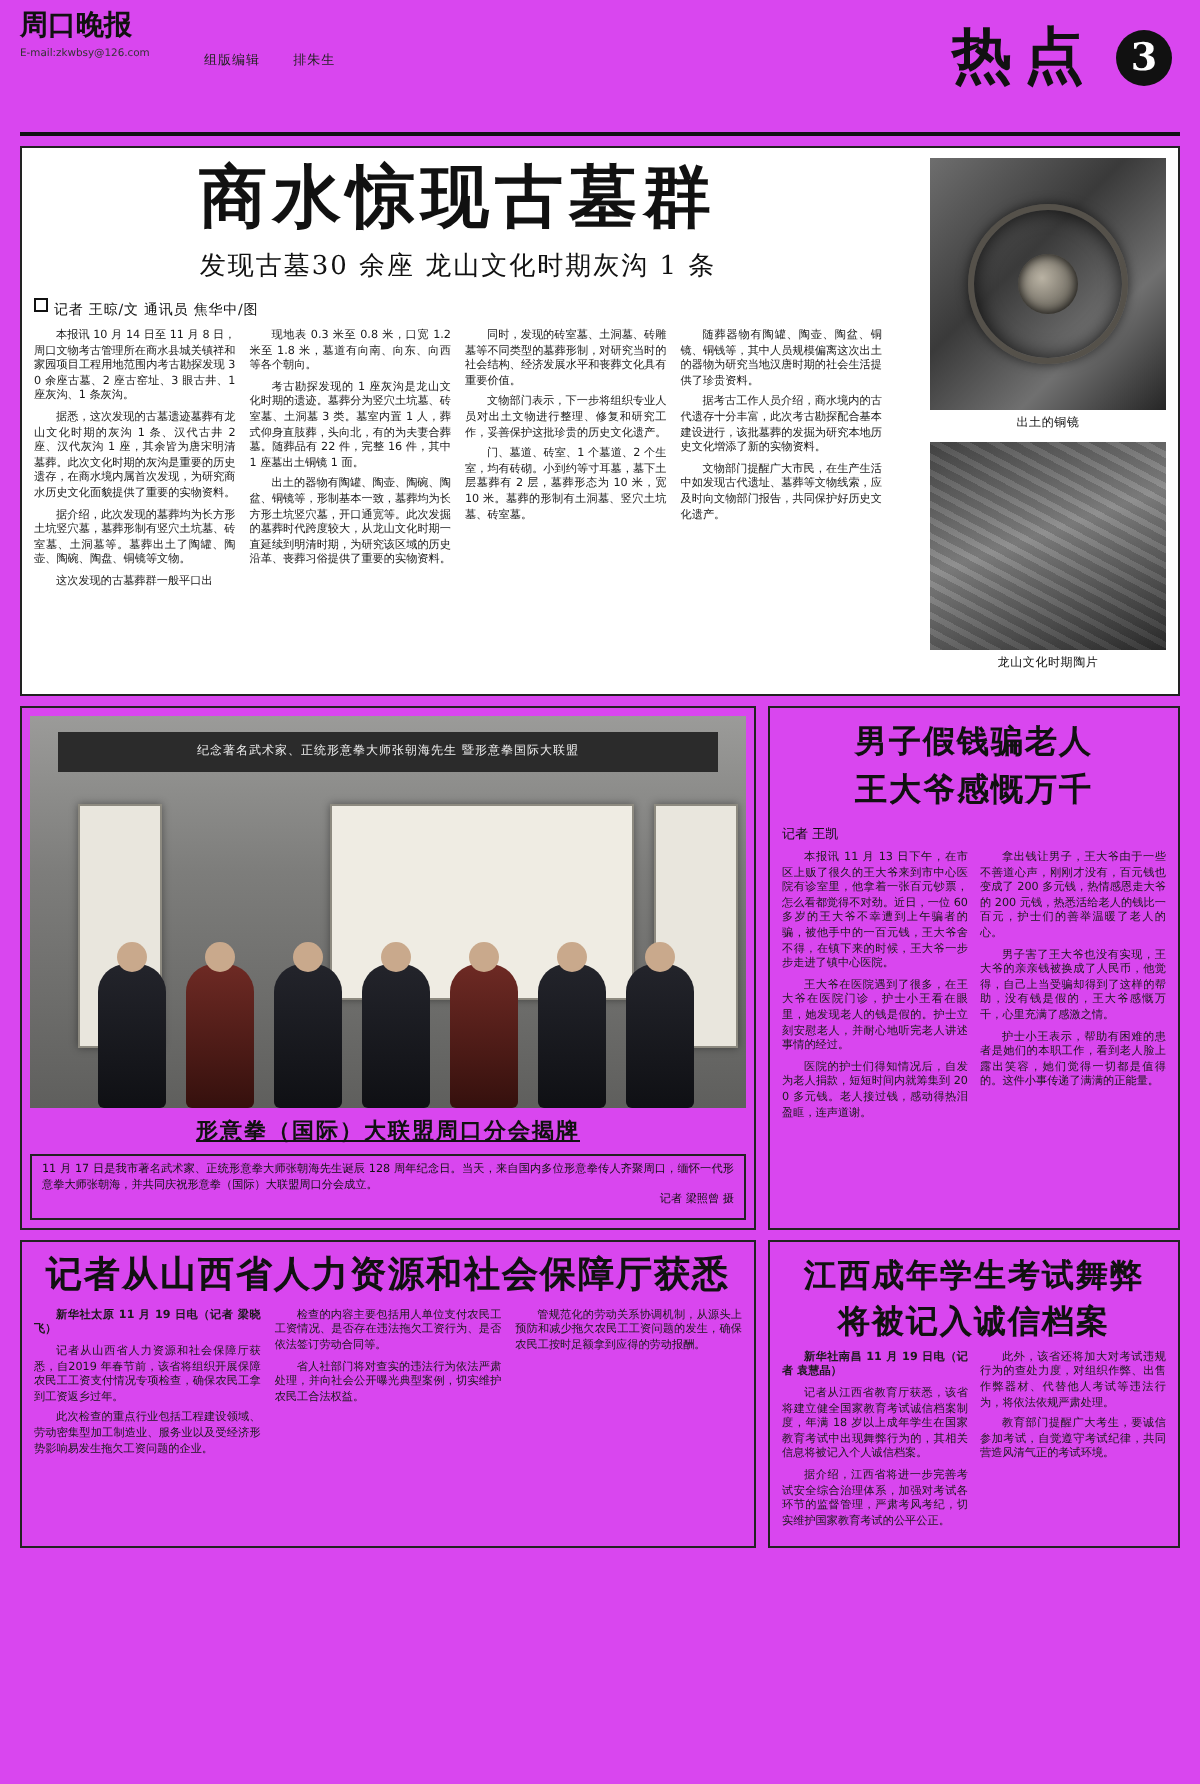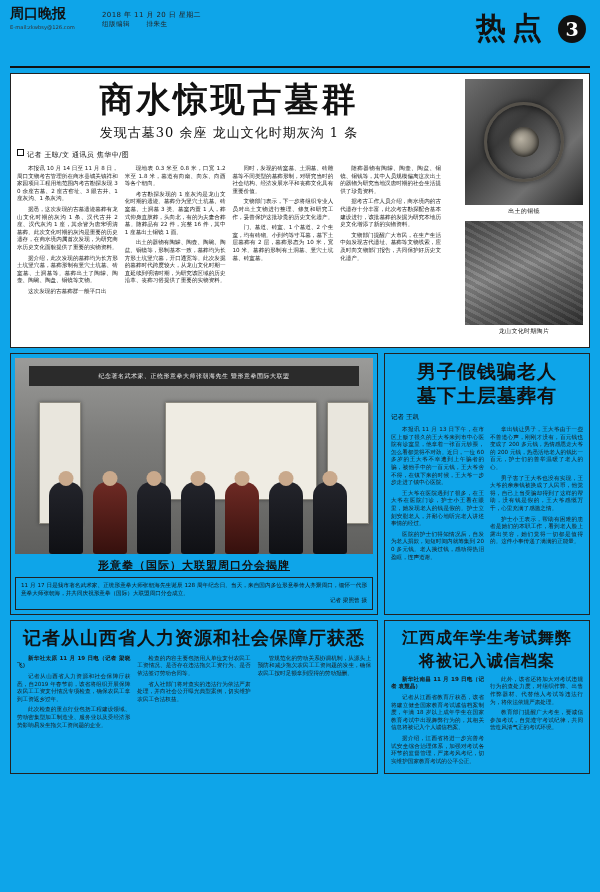--- a/index.html
+++ b/index.html
@@ -8,42 +8,42 @@
     background:#fdfdfb;
     font-family:"DejaVu Sans","Liberation Sans",sans-serif;
     color:#111;
     overflow:hidden;
   }
   .page{
     position:relative;
     width:600px;height:892px;
     box-sizing:border-box;
     padding:6px 10px 8px 10px;
-    background:#0ea5e9;
+    background:#d946ef;
   }
   
   .masthead{
     display:flex;align-items:flex-start;
     height:58px;
     border-bottom:2px solid #111;
     padding-bottom:2px;
   }
   .logo-block{width:78px;flex:0 0 78px;}
   .logo-title{
     font-family:"DejaVu Serif","Liberation Serif",serif;
     font-weight:bold;font-size:14px;letter-spacing:0px;line-height:15px;
     color:#111;
   }
   .logo-sub{
     font-size:5.2px;line-height:7px;color:#333;margin-top:3px;
     letter-spacing:0px;
   }
   .mast-mid{flex:1 1 auto;padding-left:14px;padding-top:4px;}
   .mast-date{font-size:7px;color:#222;letter-spacing:.4px;}
-  .mast-staff{font-size:6.5px;color:#222;letter-spacing:.5px;}
+  .mast-staff{font-size:6.5px;color:#222;margin-top:16px;letter-spacing:.5px;}
   .mast-staff span{margin-right:14px;}
   .mast-right{
     flex:0 0 180px;display:flex;align-items:center;justify-content:flex-end;
     padding-right:4px;padding-top:2px;
   }
   .section-name{
     font-family:"DejaVu Serif","Liberation Serif",serif;
     font-size:30px;font-weight:bold;letter-spacing:6px;color:#111;
     margin-right:10px;
   }
@@ -147,21 +147,21 @@
   .figs{position:absolute;left:0;right:0;bottom:0;height:76px;}
   .fig{
     position:absolute;bottom:0;width:34px;height:72px;border-radius:14px 14px 3px 3px;
     background:linear-gradient(180deg,#23242b,#0f1014);
   }
   .fig:before{
     content:"";position:absolute;left:50%;top:-11px;transform:translateX(-50%);
     width:15px;height:15px;border-radius:50%;background:#c9a98c;
   }
   .fig.red{background:linear-gradient(180deg,#6e2a24,#35100d);}
-  .t2{font-size:19px;letter-spacing:1px;line-height:24px;}
+  .t2{font-size:16px;letter-spacing:1px;line-height:24px;}
   .mid-cap{
     text-align:center;font-size:11px;font-weight:bold;margin-top:4px;
     font-family:"DejaVu Serif","Liberation Serif",serif;letter-spacing:1px;text-decoration:underline;
   }
   .mid-note{
     border:1px solid #222;margin-top:4px;padding:4px 5px;
     font-size:5.6px;line-height:7.6px;text-align:justify;word-break:break-all;
   }
   .mid-note .sign{display:block;text-align:right;}
   .rbyline{font-size:6.5px;margin-top:6px;}
@@ -178,21 +178,20 @@
 <body>
 
 <div class="page">
 
   <div class="masthead">
     <div class="logo-block">
       <div class="logo-title">周口晚报</div>
       <div class="logo-sub">E-mail:zkwbsy@126.com</div>
     </div>
     <div class="mast-mid">
-      <div class="mast-date">2018 年 11 月 20 日   星期二</div>
       <div class="mast-staff">
         <span>组版编辑</span>
         <span>排朱生</span>
       </div>
     </div>
     <div class="mast-right">
       <div class="section-name">热点</div>
       <div class="page-num">3</div>
     </div>
   </div>
@@ -262,21 +261,21 @@
       </div>
       <div class="mid-cap">形意拳（国际）大联盟周口分会揭牌</div>
       <div class="mid-note">
         <span>11 月 17 日是我市著名武术家、正统形意拳大师张朝海先生诞辰 128 周年纪念日。当天，来自国内多位形意拳传人齐聚周口，缅怀一代形意拳大师张朝海，并共同庆祝形意拳（国际）大联盟周口分会成立。</span>
         <span class="sign">记者 梁照曾 摄</span>
       </div>
     </div>
 
     <div class="mid-right">
       <div class="hl t2">男子假钱骗老人</div>
-      <div class="hl t2">墓下土层墓葬有</div>
+      <div class="hl t2">王大爷感慨万千</div>
       <div class="rbyline">
         <span class="box"></span><span>记者 王凯</span>
       </div>
       <div class="rcols">
         <div class="col">
           <p>本报讯 11 月 13 日下午，在市区上贩了很久的王大爷来到市中心医院有诊室里，他拿着一张百元钞票，怎么看都觉得不对劲。近日，一位 60 多岁的王大爷不幸遭到上午骗者的骗，被他手中的一百元钱，王大爷舍不得，在镇下来的时候，王大爷一步步走进了镇中心医院。</p>
           <p>王大爷在医院遇到了很多，在王大爷在医院门诊，护士小王看在眼里，她发现老人的钱是假的。护士立刻安慰老人，并耐心地听完老人讲述事情的经过。</p>
           <p>医院的护士们得知情况后，自发为老人捐款，短短时间内就筹集到 200 多元钱。老人接过钱，感动得热泪盈眶，连声道谢。</p>
         </div>
         <div class="col">

